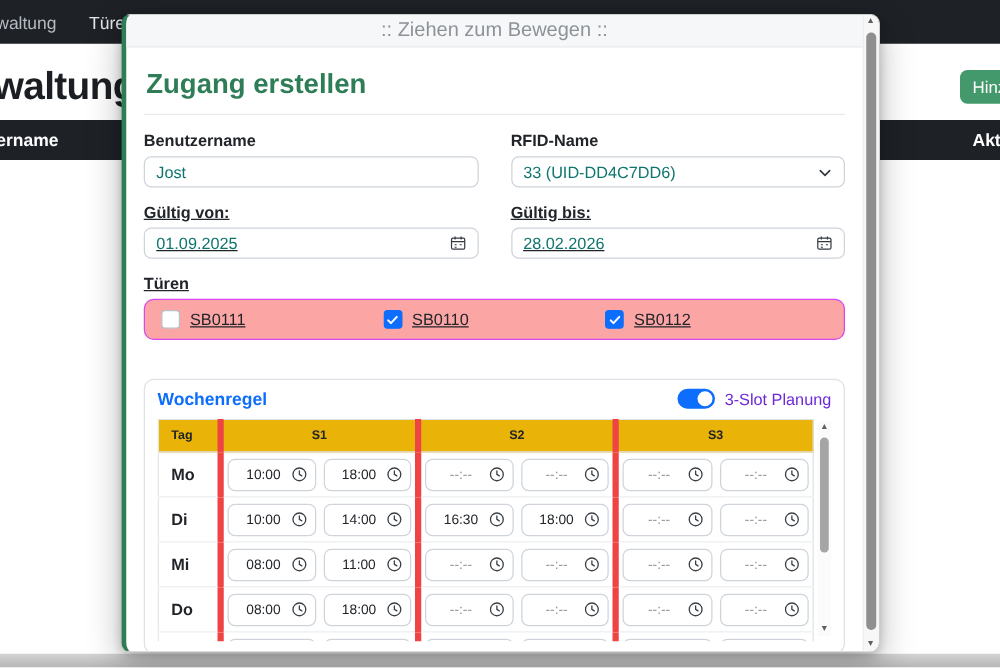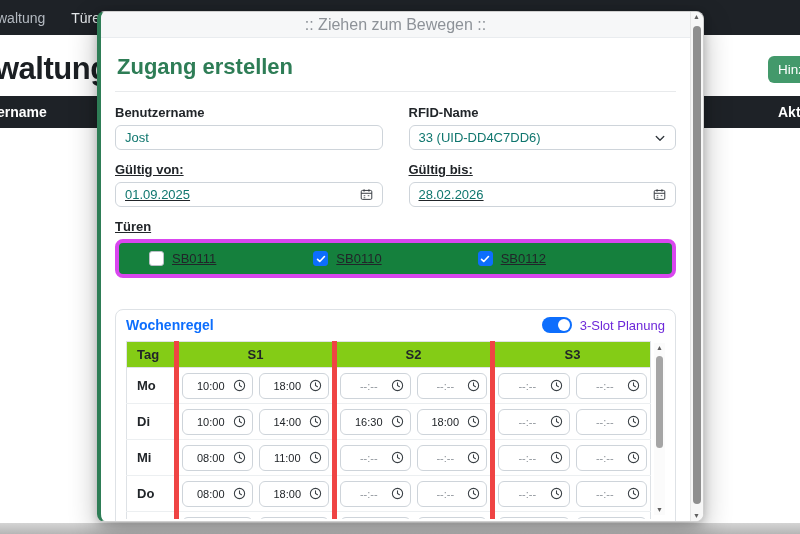--- a/index.html
+++ b/index.html
@@ -55,38 +55,38 @@
   .field-label { display:block; font-size:13px; font-weight:700; margin-bottom:5px; color:#212529; }
   .control {
     height:25px; border:1px solid #ced4da; border-radius:6px; background:#fff;
     display:flex; align-items:center; padding:0 9px; font-size:13px; color:#0f766e; width:100%;
   }
   .control .grow { flex:1; text-align:left; }
   .row-gap { margin-top:12px;text-decoration:underline; }
   .chev svg, .cal svg { display:block; }
   
   .doors-box {
-    background:#15803d; border:4px solid #d946ef; border-radius:8px;
-    padding:8px 30px; display:flex; align-items:center;
+    background:#fca5a5; border:1px solid #d946ef; border-radius:8px;
+    padding:8px 13px; display:flex; align-items:center;
   }
   .door { width:33.33%; display:flex; align-items:center; gap:8px; font-size:13px; }
   .cb { width:15px; height:15px; border-radius:3px; border:1px solid #b9bfc6; background:#fff;
         display:flex; align-items:center; justify-content:center; flex:none; }
   .cb.checked { background:#0d6efd; border-color:#0d6efd; }
   
   .week-panel { margin-top:31px; border:1px solid #dee2e6; border-radius:8px; padding:7px 10px 9px; }
   .week-head { display:flex; justify-content:space-between; align-items:center; margin-bottom:8px; }
   .week-title { color:#0d6efd; font-size:14px; font-weight:600; }
   .toggle-wrap { display:flex; align-items:center; gap:8px; font-size:13px; color:#6d28d9; }
   .toggle { width:30px; height:16px; border-radius:8px; background:#0d6efd; position:relative; cursor:pointer; }
   .toggle .knob { position:absolute; right:2px; top:2px; width:12px; height:12px; border-radius:50%; background:#fff; }
   .table-wrap { position:relative; height:178px; overflow:hidden; padding-right:14px; }
   table { width:100%; border-collapse:collapse; border:1px solid #dee2e6; table-layout:fixed; }
-  th { font-size:13px; font-weight:700; height:26px; padding:3px 16px; text-align:center;
-       border-bottom:1px solid #dee2e6; background:#84cc16; }
+  th { font-size:10px; font-weight:700; height:26px; padding:3px 16px; text-align:center;
+       border-bottom:1px solid #dee2e6; background:#eab308; }
   th.day-col { width:50px; text-align:left; padding-left:10px; }
   td { height:36px; padding:4px 3px; border-bottom:1px solid #eceff1; text-align:center; vertical-align:middle; }
   td.day { font-weight:700; font-size:13px; text-align:left; padding-left:10px; }
   .sep { border-left:5px solid #ef4444; }
   .slot-inner { display:flex; gap:6px; justify-content:center; }
   .time {
     width:76px; height:26px; border:1px solid #ced4da; border-radius:6px; background:#fff;
     display:flex; align-items:center; padding:0 6px; font-size:11px; color:#212529;
   }
   .time .tval { flex:1; text-align:center; }

